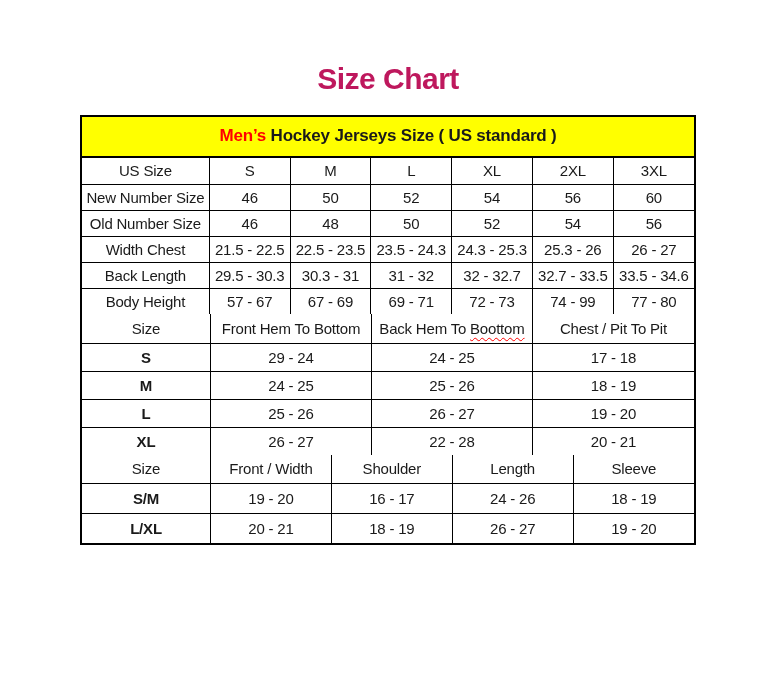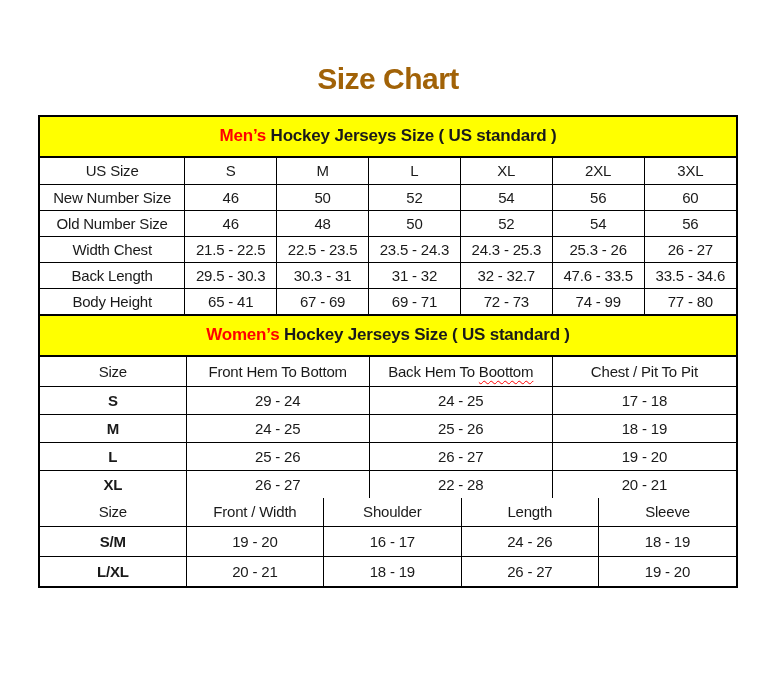--- a/index.html
+++ b/index.html
@@ -10,25 +10,25 @@
     font-family: "Liberation Sans", sans-serif;
     color: #1a1a1a;
     letter-spacing: -0.2px;
     overflow: hidden;
   }
   .page-title {
     margin-top: 62px;
     text-align: center;
     font-size: 30px;
     font-weight: bold;
-    color: #a16207;
+    color: #be185d;
     letter-spacing: -0.5px;
   }
   .chart {
-    width: 700px;
+    width: 616px;
     margin: 19px auto 12px auto;
     border: 2px solid #000;
     background: #fff;
   }
   .band {
     background: #FFFF00;
     text-align: center;
     font-weight: bold;
     font-size: 17px;
     padding: 9px 0 10px 0;
@@ -120,36 +120,35 @@
       <td>24.3 - 25.3</td>
       <td>25.3 - 26</td>
       <td>26 - 27</td>
     </tr>
     <tr>
       <td>Back Length</td>
       <td>29.5 - 30.3</td>
       <td>30.3 - 31</td>
       <td>31 - 32</td>
       <td>32 - 32.7</td>
-      <td>47.6 - 33.5</td>
+      <td>32.7 - 33.5</td>
       <td>33.5 - 34.6</td>
     </tr>
     <tr>
       <td>Body Height</td>
-      <td>65 - 41</td>
+      <td>57 - 67</td>
       <td>67 - 69</td>
       <td>69 - 71</td>
       <td>72 - 73</td>
       <td>74 - 99</td>
       <td>77 - 80</td>
     </tr>
   </tbody>
     </table>
 
-  <div class="band"><span class="red">Women’s</span> <span>Hockey Jerseys Size ( US standard )</span></div>
 
   <table class="sec-women">
     <colgroup>
       <col style="width:21%">
         <col style="width:26.3%">
         <col style="width:26.3%">
         <col style="width:26.4%">
     </colgroup>
     <tbody>
         <tr>

